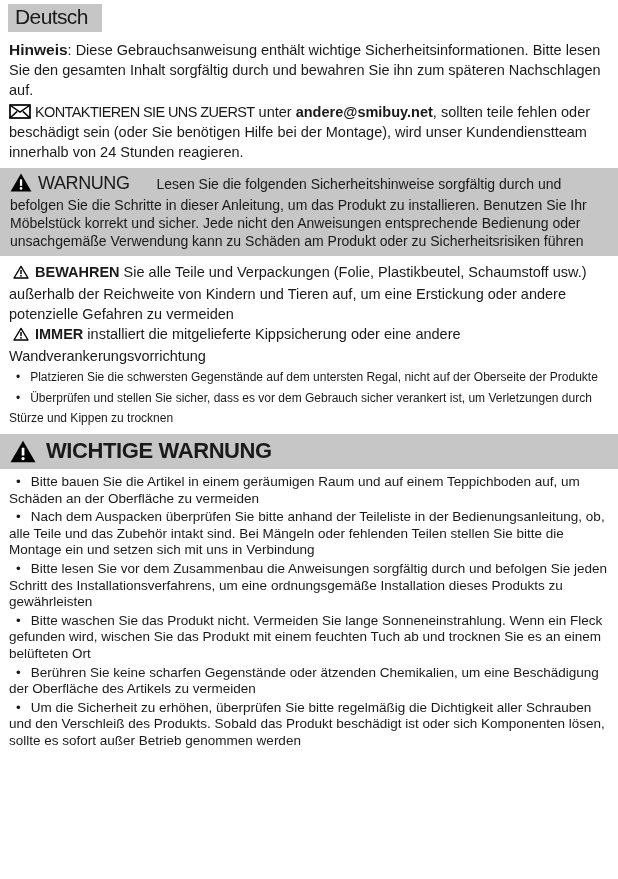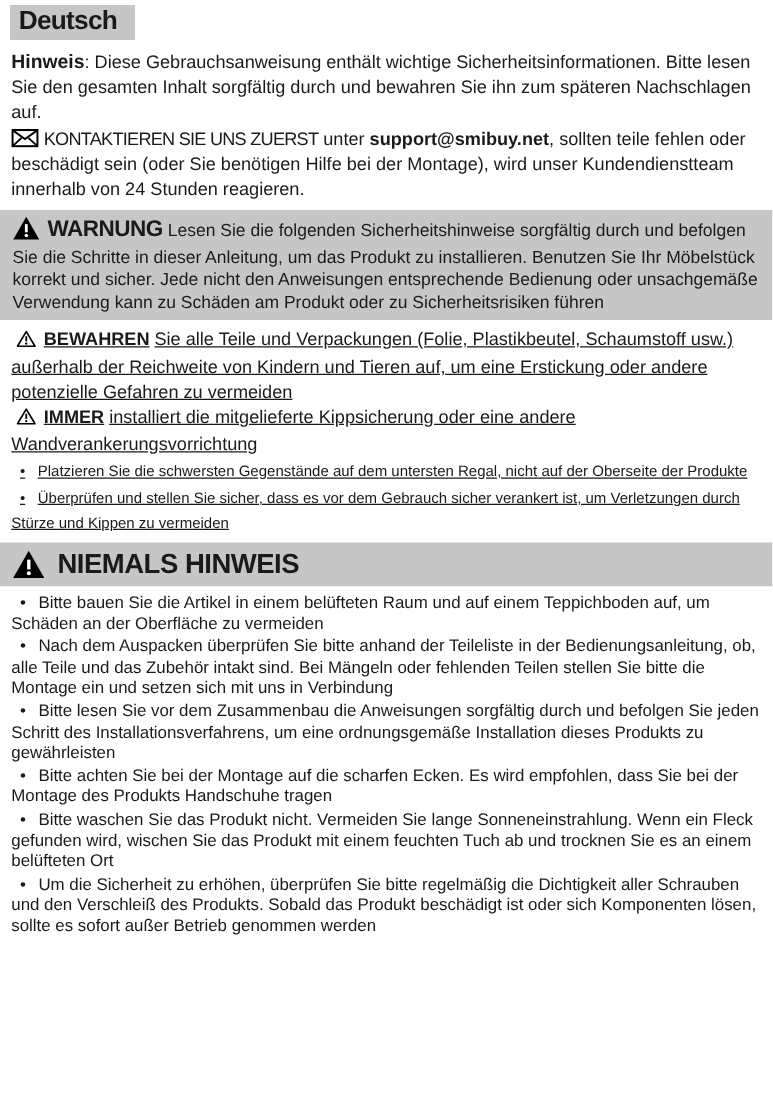--- a/index.html
+++ b/index.html
@@ -11,21 +11,21 @@
     overflow:hidden;
   }
   .page { box-sizing:border-box; width:618px; padding:4px 9px 0 9px; }
 
   
   .lang-header {
     display:inline-block;
     background:#c6c6c6;
     padding:1px 14px 3px 7px;
     margin-left:-1px;
-    font-size:21px; font-weight:bold; letter-spacing:-0.6px;
+    font-size:21px; font-weight:normal; letter-spacing:-0.6px;
   }
 
   
   .para { margin:0; font-size:14.5px; line-height:20px; }
   .b { font-weight:bold; }
   .notice { margin-top:8px; }
   .notice .b { font-size:15.5px; }
   .contact { margin-top:2px; }
   .cond { font-weight:normal; letter-spacing:-0.6px; margin:0 4px; }
 
@@ -33,27 +33,27 @@
   .env-icon svg { display:block; }
 
   
   .warnbox {
     margin:6px -9px 0 -9px;
     background:#c6c6c6;
     padding:5px 10px 6px 10px;
     font-size:14px; line-height:18px;
   }
   .warnlabel {
-    font-weight:bold; font-size:18px; letter-spacing:-0.4px;
-    margin:0 4px 0 6px;
+    font-weight:normal; font-size:18px; letter-spacing:-0.4px;
+    margin:0 27px 0 6px;
   }
   .tri-icon { vertical-align:-3px; }
 
   
-  .safety { margin-top:6px; font-size:14px; line-height:20px;text-decoration:underline; }
+  .safety { margin-top:6px; font-size:14px; line-height:20px; }
   .safety-label { font-weight:bold; margin:0 4px 0 6px; }
   .otri-icon { vertical-align:-2px; margin-left:4px; }
 
   .bullet-para { margin:1px 0 0 0; font-size:12px; line-height:20px; }
   .blt { margin:0 10px 0 7px; }
 
   
   .important-bar {
     margin:6px -9px 0 -9px;
     background:#c6c6c6;
@@ -76,58 +76,58 @@
   <div class="lang-header">
     <span>Deutsch</span>
   </div>
 
   <p class="para notice"><span class="b">Hinweis</span><span>:  Diese Gebrauchsanweisung enthält wichtige Sicherheitsinformationen. Bitte lesen Sie den gesamten Inhalt sorgfältig durch und bewahren Sie ihn zum späteren Nachschlagen auf.</span></p>
 
   <p class="para contact"><span class="icon env-icon"><svg width="22" height="15" viewBox="0 0 22 15">
           <rect x="1" y="1" width="20" height="13" fill="none" stroke="#000" stroke-width="1.7"></rect>
           <path d="M1.5 1.5 L11 8.2 L20.5 1.5" fill="none" stroke="#000" stroke-width="1.5"></path>
           <path d="M1.5 13.5 L8.2 7.4 M20.5 13.5 L13.8 7.4" fill="none" stroke="#000" stroke-width="1.5"></path>
-        </svg></span><span class="cond">KONTAKTIEREN SIE UNS ZUERST</span><span>unter </span><span class="b">support@smibuy.net</span><span>, sollten teile fehlen oder beschädigt sein (oder Sie benötigen Hilfe bei der Montage), wird unser Kundendienstteam innerhalb von 24 Stunden reagieren.</span></p>
+        </svg></span><span class="cond">KONTAKTIEREN SIE UNS ZUERST</span><span>unter </span><span class="b">andere@smibuy.net</span><span>, sollten teile fehlen oder beschädigt sein (oder Sie benötigen Hilfe bei der Montage), wird unser Kundendienstteam innerhalb von 24 Stunden reagieren.</span></p>
 
   <div class="warnbox"><span class="icon tri-icon"><svg width="22" height="19" viewBox="0 0 24 21">
           <path d="M12 0.5 L23.5 20.5 H0.5 Z" fill="#000"></path>
           <rect x="10.8" y="7" width="2.5" height="7.2" fill="#fff"></rect>
           <circle cx="12.05" cy="17" r="1.5" fill="#fff"></circle>
         </svg></span><span class="warnlabel">WARNUNG</span><span>Lesen Sie die folgenden Sicherheitshinweise sorgfältig durch und befolgen Sie die Schritte in dieser Anleitung, um das Produkt zu installieren. Benutzen Sie Ihr Möbelstück korrekt und sicher. Jede nicht den Anweisungen entsprechende Bedienung oder unsachgemäße Verwendung kann zu Schäden am Produkt oder zu Sicherheitsrisiken führen</span></div>
 
   <div class="safety">
     <p class="para safety-item"><span class="icon otri-icon"><svg width="16" height="14" viewBox="0 0 24 21">
             <path d="M12 2 L22.5 19.5 H1.5 Z" fill="none" stroke="#000" stroke-width="2" stroke-linejoin="round"></path>
             <rect x="10.9" y="7.5" width="2.2" height="6.2" fill="#000"></rect>
             <circle cx="12" cy="16.3" r="1.4" fill="#000"></circle>
           </svg></span><span class="safety-label">BEWAHREN</span><span>Sie alle Teile und Verpackungen (Folie, Plastikbeutel, Schaumstoff usw.) außerhalb der Reichweite von Kindern und Tieren auf, um eine Erstickung oder andere potenzielle Gefahren zu vermeiden</span></p>
     <p class="para safety-item"><span class="icon otri-icon"><svg width="16" height="14" viewBox="0 0 24 21">
             <path d="M12 2 L22.5 19.5 H1.5 Z" fill="none" stroke="#000" stroke-width="2" stroke-linejoin="round"></path>
             <rect x="10.9" y="7.5" width="2.2" height="6.2" fill="#000"></rect>
             <circle cx="12" cy="16.3" r="1.4" fill="#000"></circle>
           </svg></span><span class="safety-label">IMMER</span><span>installiert die mitgelieferte Kippsicherung oder eine andere Wandverankerungsvorrichtung</span></p>
     <p class="bullet-para"><span class="blt">•</span><span>Platzieren Sie die schwersten Gegenstände auf dem untersten Regal, nicht auf der Oberseite der Produkte</span></p>
-    <p class="bullet-para"><span class="blt">•</span><span>Überprüfen und stellen Sie sicher, dass es vor dem Gebrauch sicher verankert ist, um Verletzungen durch Stürze und Kippen zu vermeiden</span></p>
+    <p class="bullet-para"><span class="blt">•</span><span>Überprüfen und stellen Sie sicher, dass es vor dem Gebrauch sicher verankert ist, um Verletzungen durch Stürze und Kippen zu trocknen</span></p>
   </div>
 
   <div class="important-bar">
     <span class="icon bigtri-icon">
         <svg width="26" height="23" viewBox="0 0 24 21">
           <path d="M12 0.5 L23.5 20.5 H0.5 Z" fill="#000"></path>
           <rect x="10.8" y="7" width="2.5" height="7.2" fill="#fff"></rect>
           <circle cx="12.05" cy="17" r="1.5" fill="#fff"></circle>
         </svg>
       </span>
-    <span class="important-title">NIEMALS HINWEIS</span>
+    <span class="important-title">WICHTIGE WARNUNG</span>
   </div>
 
   <div class="important-list">
-    <p class="ipara"><span class="blt">•</span><span>Bitte bauen Sie die Artikel in einem belüfteten Raum und auf einem Teppichboden auf, um Schäden an der Oberfläche zu vermeiden</span></p>
+    <p class="ipara"><span class="blt">•</span><span>Bitte bauen Sie die Artikel in einem geräumigen Raum und auf einem Teppichboden auf, um Schäden an der Oberfläche zu vermeiden</span></p>
     <p class="ipara"><span class="blt">•</span><span>Nach dem Auspacken überprüfen Sie bitte anhand der Teileliste in der Bedienungsanleitung, ob, alle Teile und das Zubehör intakt sind. Bei Mängeln oder fehlenden Teilen stellen Sie bitte die Montage ein und setzen sich mit uns in Verbindung</span></p>
     <p class="ipara"><span class="blt">•</span><span>Bitte lesen Sie vor dem Zusammenbau die Anweisungen sorgfältig durch und befolgen Sie jeden Schritt des Installationsverfahrens, um eine ordnungsgemäße Installation dieses Produkts zu gewährleisten</span></p>
-    <p class="ipara"><span class="blt">•</span><span>Bitte achten Sie bei der Montage auf die scharfen Ecken. Es wird empfohlen, dass Sie bei der Montage des Produkts Handschuhe tragen</span></p>
     <p class="ipara"><span class="blt">•</span><span>Bitte waschen Sie das Produkt nicht. Vermeiden Sie lange Sonneneinstrahlung. Wenn ein Fleck gefunden wird, wischen Sie das Produkt mit einem feuchten Tuch ab und trocknen Sie es an einem belüfteten Ort</span></p>
+    <p class="ipara"><span class="blt">•</span><span>Berühren Sie keine scharfen Gegenstände oder ätzenden Chemikalien, um eine Beschädigung der Oberfläche des Artikels zu vermeiden</span></p>
     <p class="ipara"><span class="blt">•</span><span>Um die Sicherheit zu erhöhen, überprüfen Sie bitte regelmäßig die Dichtigkeit aller Schrauben und den Verschleiß des Produkts. Sobald das Produkt beschädigt ist oder sich Komponenten lösen, sollte es sofort außer Betrieb genommen werden</span></p>
   </div>
 
   
 
 </div>
 
 </body></html>

